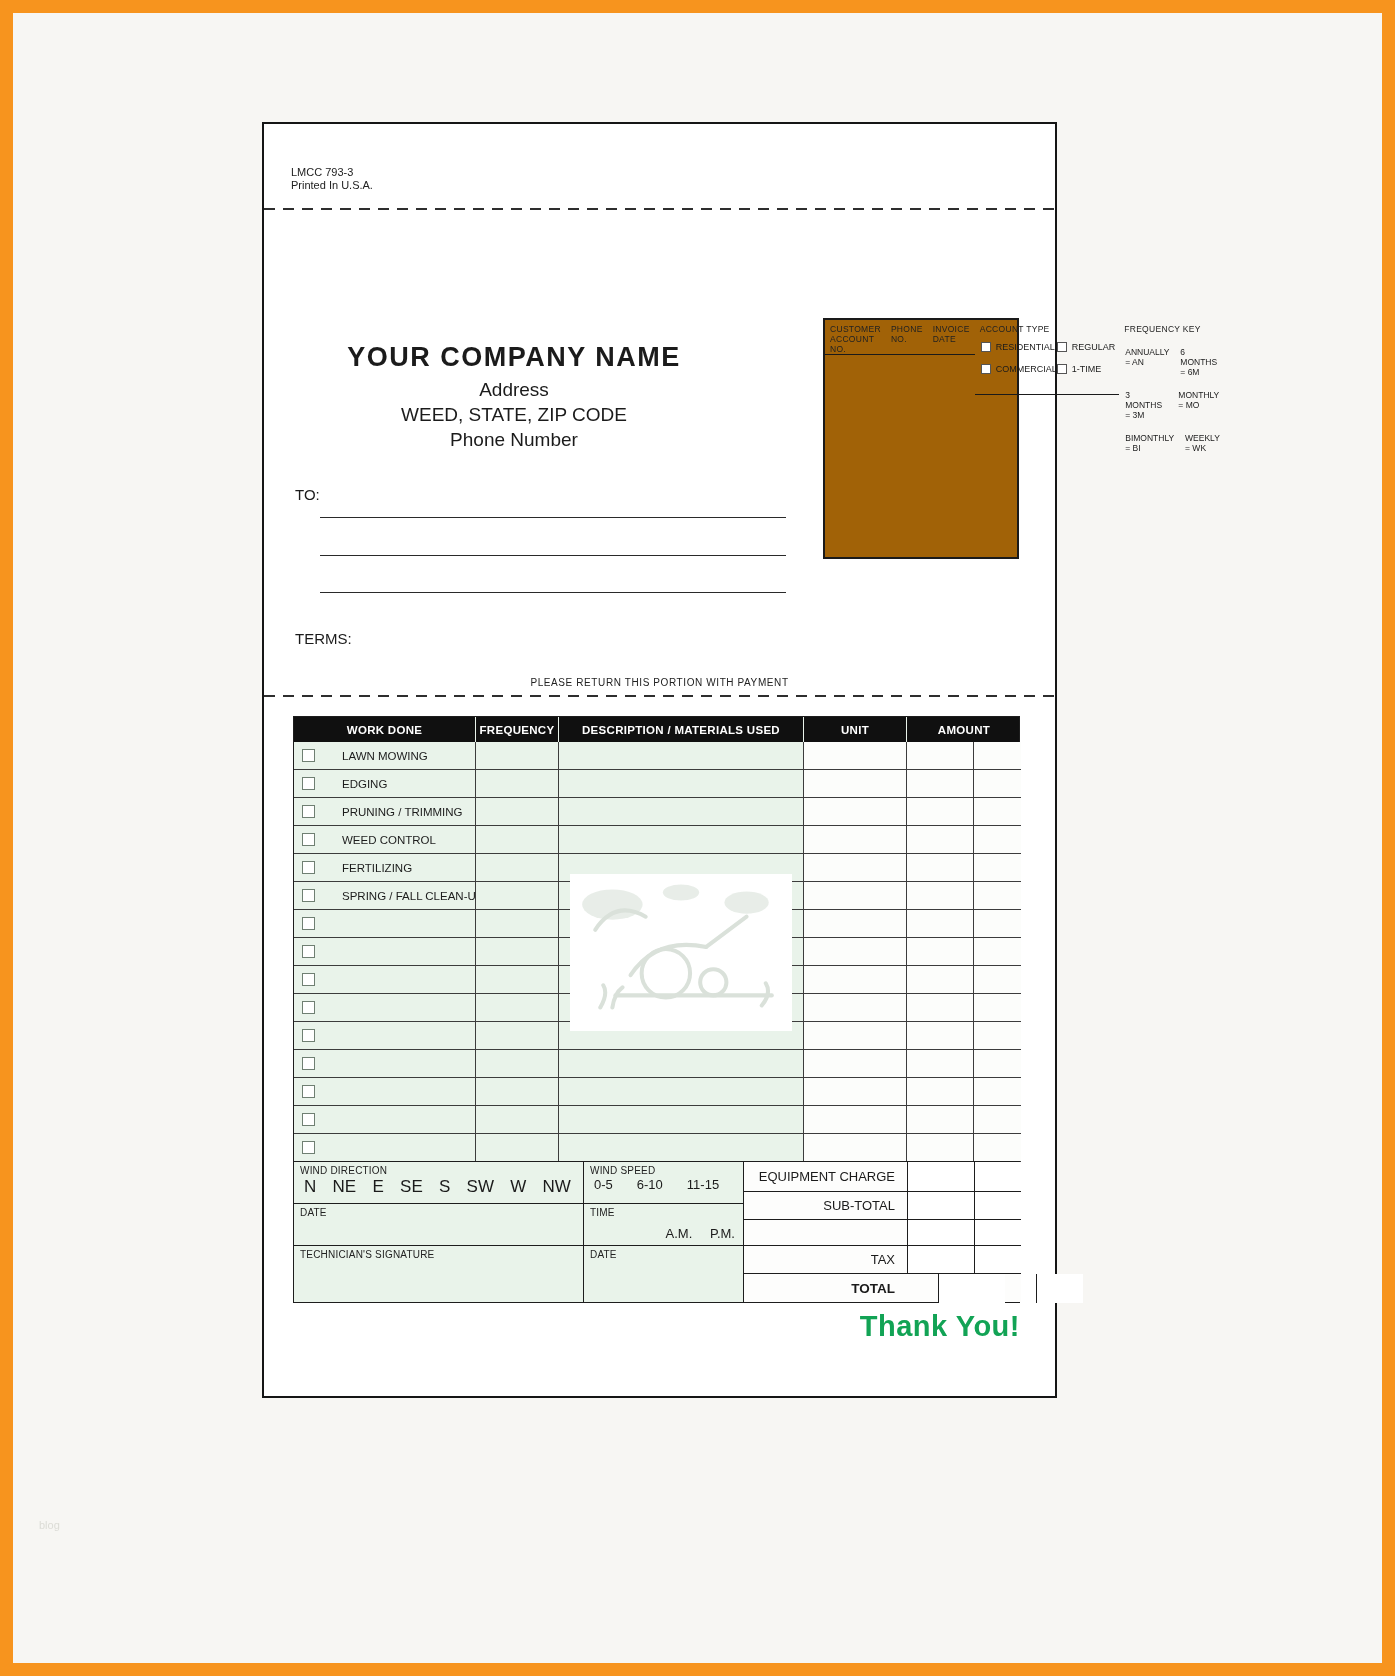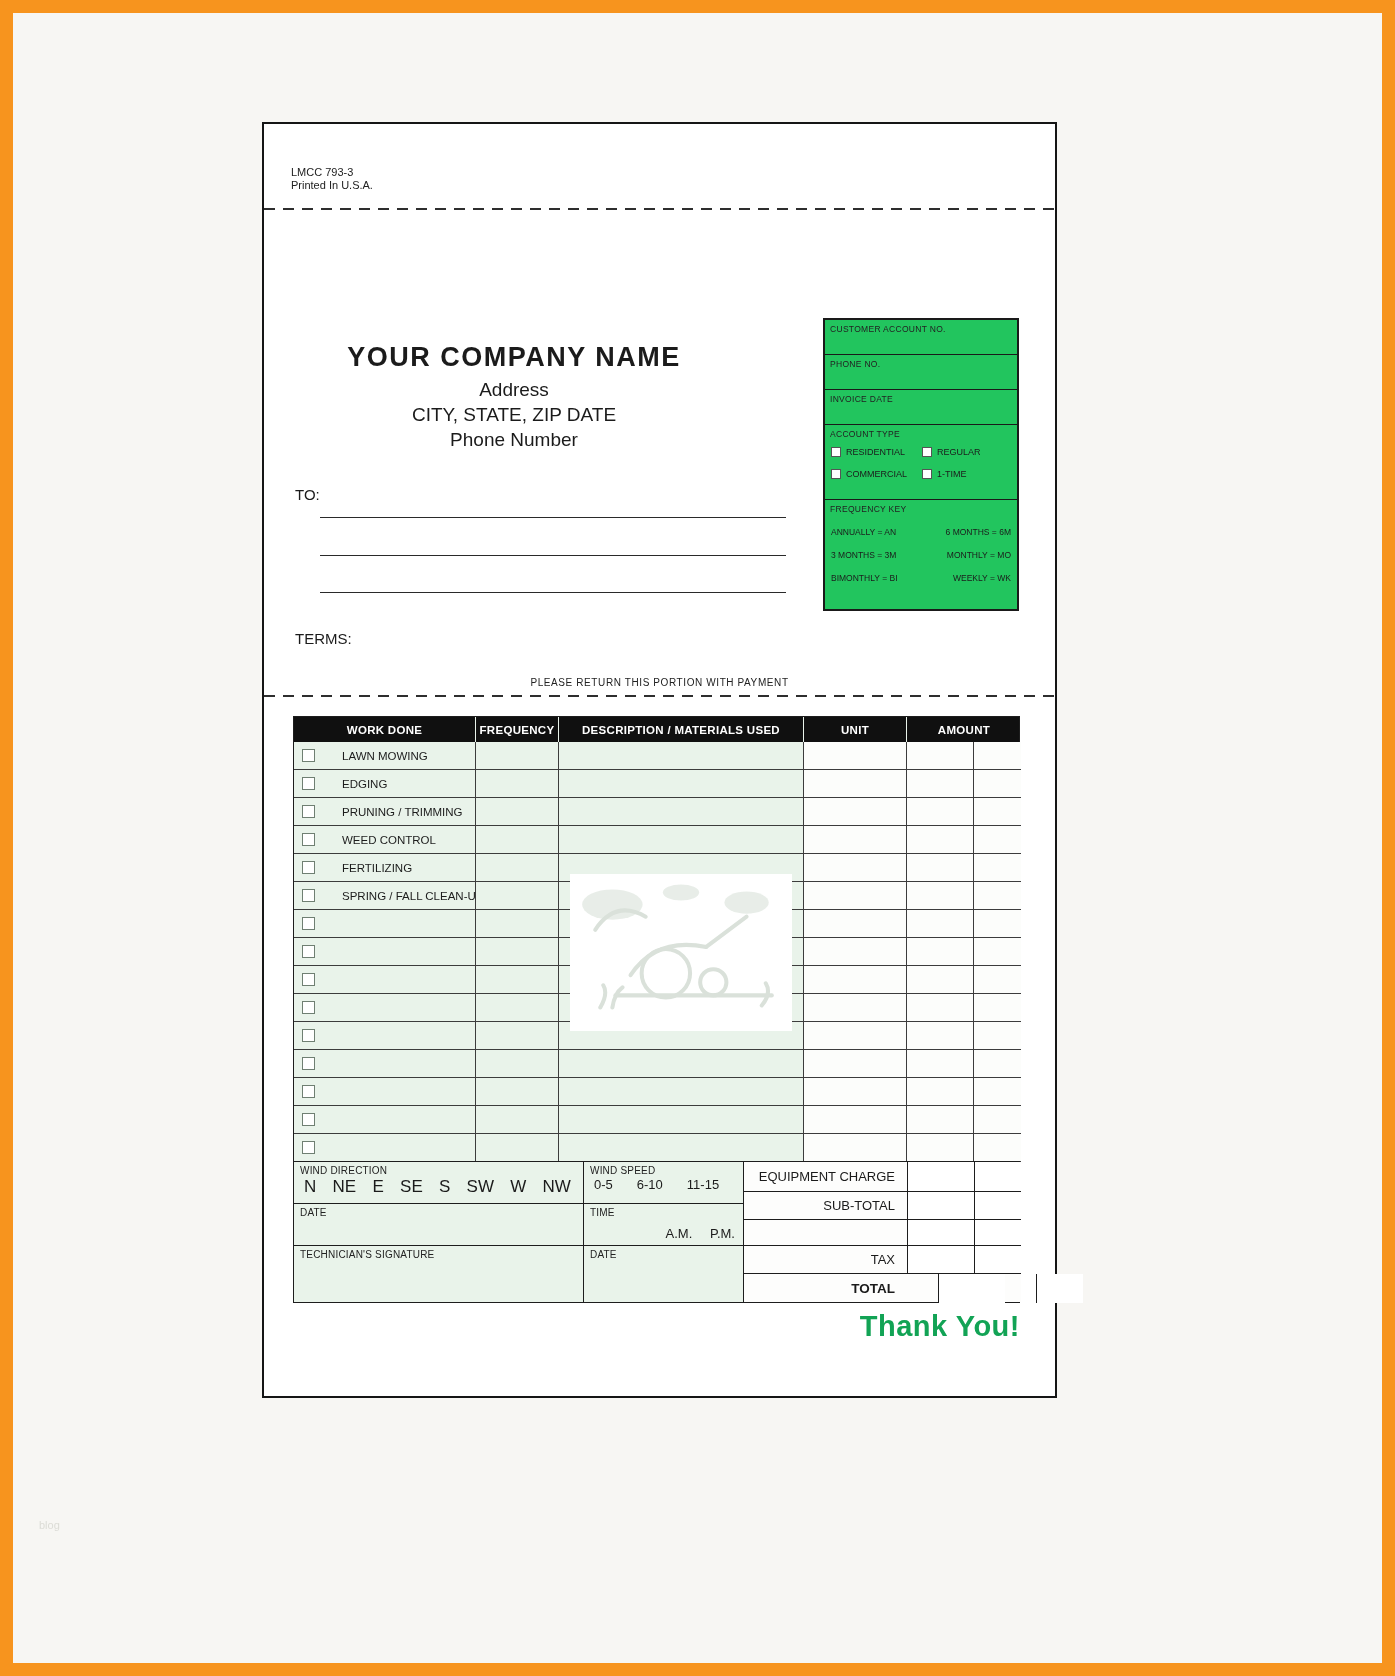--- a/index.html
+++ b/index.html
@@ -27,31 +27,31 @@
   .dash-mid { top:571px; }
   
   .title { position:absolute; top:112px; left:0; width:100%; text-align:center;
     font-size:34px; font-weight:400; letter-spacing:0.5px; word-spacing:8px; color:#2ba35d; }
   
   .company { position:absolute; left:30px; top:218px; width:440px; text-align:center; }
   .company-name { font-size:27px; font-weight:bold; letter-spacing:1.5px; line-height:30px; }
   .company-line { font-size:19px; line-height:22px; margin-top:3px; }
   .company-line.first { margin-top:7px; }
   
-  .account-box { position:absolute; left:559px; top:194px; width:196px; height:293px;
-    border:2px solid #1a1a1a; background:#22c55e; display:flex; flex-direction:column; }
+  .account-box { position:absolute; left:559px; top:194px; width:196px; height:241px;
+    border:2px solid #1a1a1a; background:#a16207; display:flex; }
   .ab-sec { border-bottom:1.5px solid #1a1a1a; position:relative; }
   .ab-s1,.ab-s2,.ab-s3 { height:35px; }
   .ab-s4 { height:75px; }
   .ab-s5 { flex:1; border-bottom:none; }
   .ab-label { font-size:8.5px; letter-spacing:0.3px; padding:4px 5px 0 5px; color:#222; }
   .at-grid { display:grid; grid-template-columns:1fr 1fr; row-gap:12px; margin:8px 4px 0 6px; }
   .at-item { display:flex; align-items:center; font-size:9px; }
   .cb2 { display:inline-block; width:10px; height:10px; border:1px solid #555; background:#fff; margin-right:5px; flex:none; }
-  .fk-row { display:flex; justify-content:space-between; padding:0 6px; font-size:8.5px; margin-top:13px; }
+  .fk-row { display:flex; justify-content:space-between; padding:0 6px; font-size:8.5px; margin-top:13px;gap:11px; }
   
   .to-label { position:absolute; left:31px; top:362px; font-size:15px; }
   .to-line { position:absolute; left:56px; width:466px; border-bottom:1.5px solid #2a2a2a; height:0; }
   .to-line.l1 { top:393px; } .to-line.l2 { top:431px; } .to-line.l3 { top:468px; }
   .terms-label { position:absolute; left:31px; top:506px; font-size:15px; }
   .return-notice { position:absolute; top:553px; left:0; width:100%; text-align:center;
     font-size:10px; letter-spacing:0.6px; color:#222; }
   
   .tbl { position:absolute; left:29px; top:592px; width:727px; border:1px solid #1d1d1d; background:#e9f3ea; }
   .thead { display:grid; grid-template-columns:182px 83px 245px 103px 114px; height:25px;
@@ -102,21 +102,21 @@
     <div class="form-no">
       <div>LMCC 793-3</div>
       <div>Printed In U.S.A.</div>
     </div>
     <div class="dash dash-top"></div>
 
 
     <div class="company">
       <div class="company-name">YOUR COMPANY NAME</div>
       <div class="company-line first">Address</div>
-      <div class="company-line">CITY, STATE, ZIP DATE</div>
+      <div class="company-line">WEED, STATE, ZIP CODE</div>
       <div class="company-line">Phone Number</div>
     </div>
 
     <div class="account-box">
       <div class="ab-sec ab-s1">
         <div class="ab-label">CUSTOMER ACCOUNT NO.</div>
       </div>
       <div class="ab-sec ab-s2">
         <div class="ab-label">PHONE NO.</div>
       </div>

